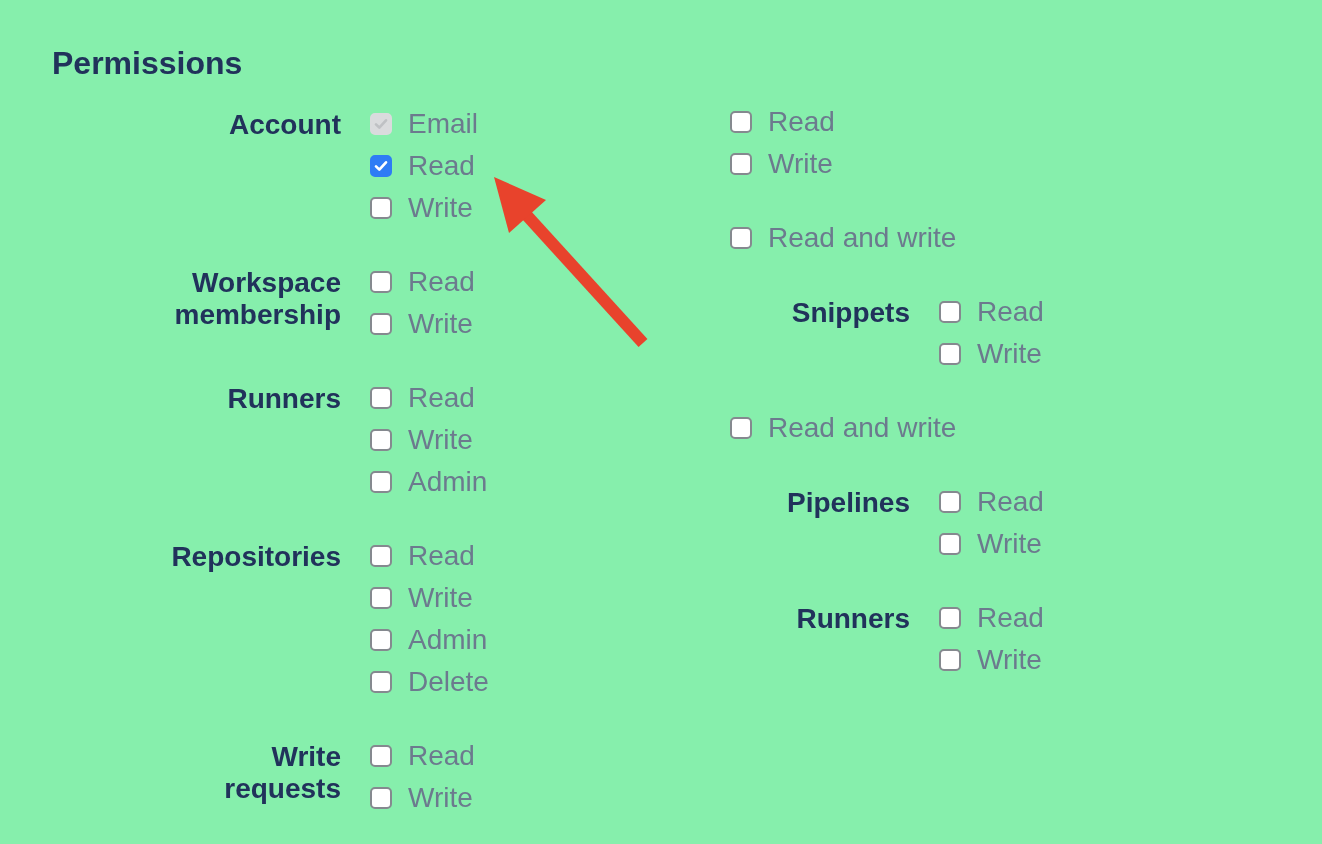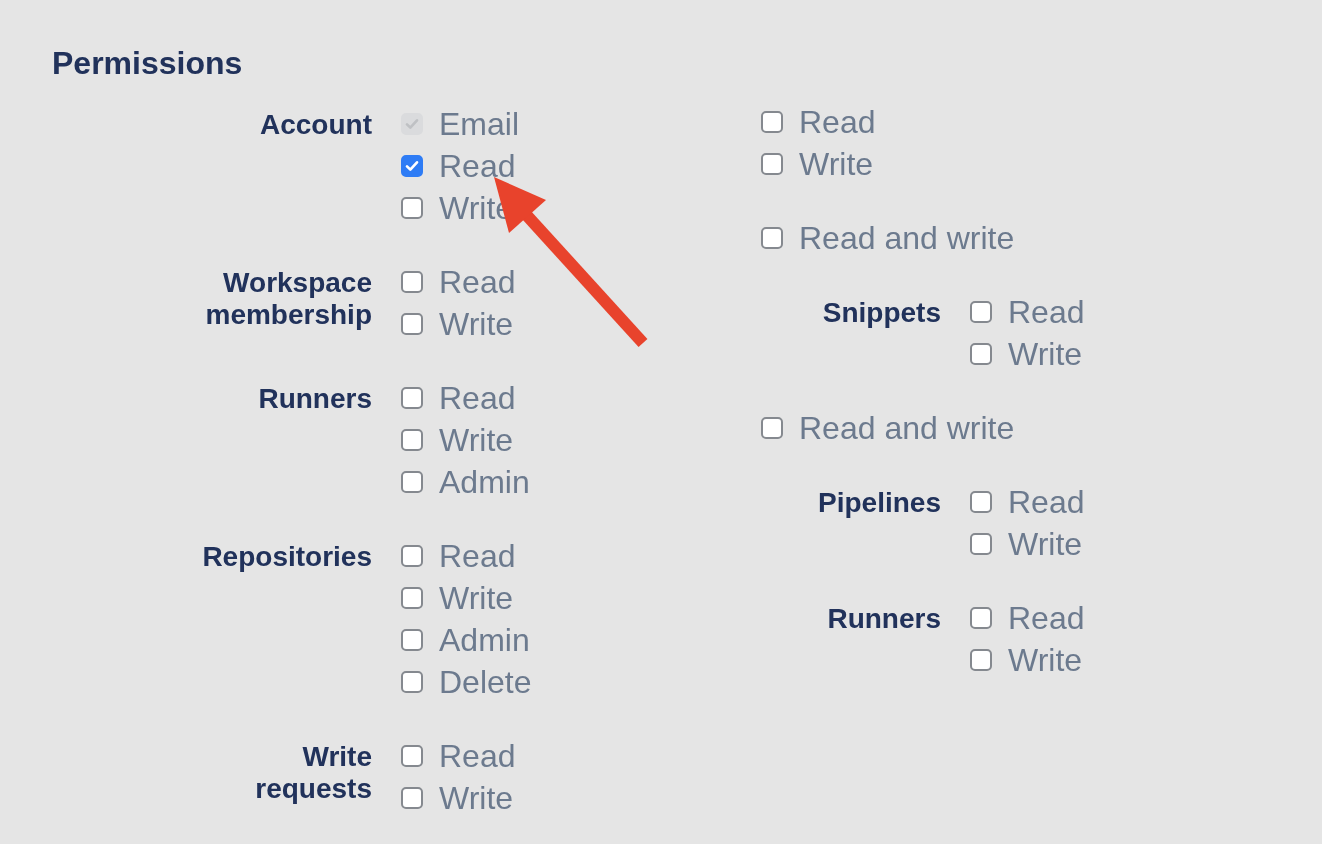--- a/index.html
+++ b/index.html
@@ -1,48 +1,48 @@
 <!DOCTYPE html>
 <html><head>
 <meta charset="utf-8">
 <style>
   * { margin:0; padding:0; box-sizing:border-box; }
   html,body { background:#ffffff; }
   body {
     font-family:"Liberation Sans", sans-serif;
     width:1322px; height:844px; position:relative; overflow:hidden;
   }
-  .page { position:absolute; inset:0; background:#e5e5e5; }
+  .page { position:absolute; inset:0; background:#86efac; }
   .page-title {
     position:absolute; left:52px; top:44px;
     font-size:32px; font-weight:bold; color:#21325B; line-height:38px;
   }
   .perm-col { position:absolute; }
   .perm-col.left  { left:161px; top:113px; }
   .perm-col.right { left:730px; top:111px; }
-  .perm-group { display:flex; margin-bottom:32px;margin-left:31px; }
+  .perm-group { display:flex; margin-bottom:32px; }
   .perm-group-label {
     width:180px; margin-right:29px; text-align:right;
     font-size:28px; font-weight:bold; color:#21325B; line-height:32px;
     margin-top:-4px; flex:none;
   }
   .perm-options { flex:none; }
   .opt-row { display:flex; align-items:center; height:22px; margin-bottom:20px; }
   .cbx {
     width:22px; height:22px; border-radius:5px; flex:none;
     background:#fff; border:2px solid #85898F; position:relative; cursor:pointer;
   }
   .cbx svg { position:absolute; left:1px; top:1px; width:16px; height:16px; display:none; }
   .cbx.checked { background:#2E7CF5; border-color:#2E7CF5; }
   .cbx.checked svg { display:block; }
   .cbx.checked svg path { stroke:#ffffff; }
   .cbx.disabled-checked { background:#DADBDD; border-color:#DADBDD; cursor:default; }
   .cbx.disabled-checked svg { display:block; }
   .cbx.disabled-checked svg path { stroke:#BFC1C4; }
-  .opt-label { font-size:32px; color:#6C7A8E; margin-left:16px; line-height:22px; white-space:nowrap; }
+  .opt-label { font-size:28px; color:#6C7A8E; margin-left:16px; line-height:22px; white-space:nowrap; }
   .annotation-arrow { position:absolute; left:480px; top:165px; width:185px; height:195px; pointer-events:none; }
 </style>
 </head>
 <body>
 
 <div class="page">
 
   <h1 class="page-title">Permissions</h1>
 
   <div class="perm-col left">

